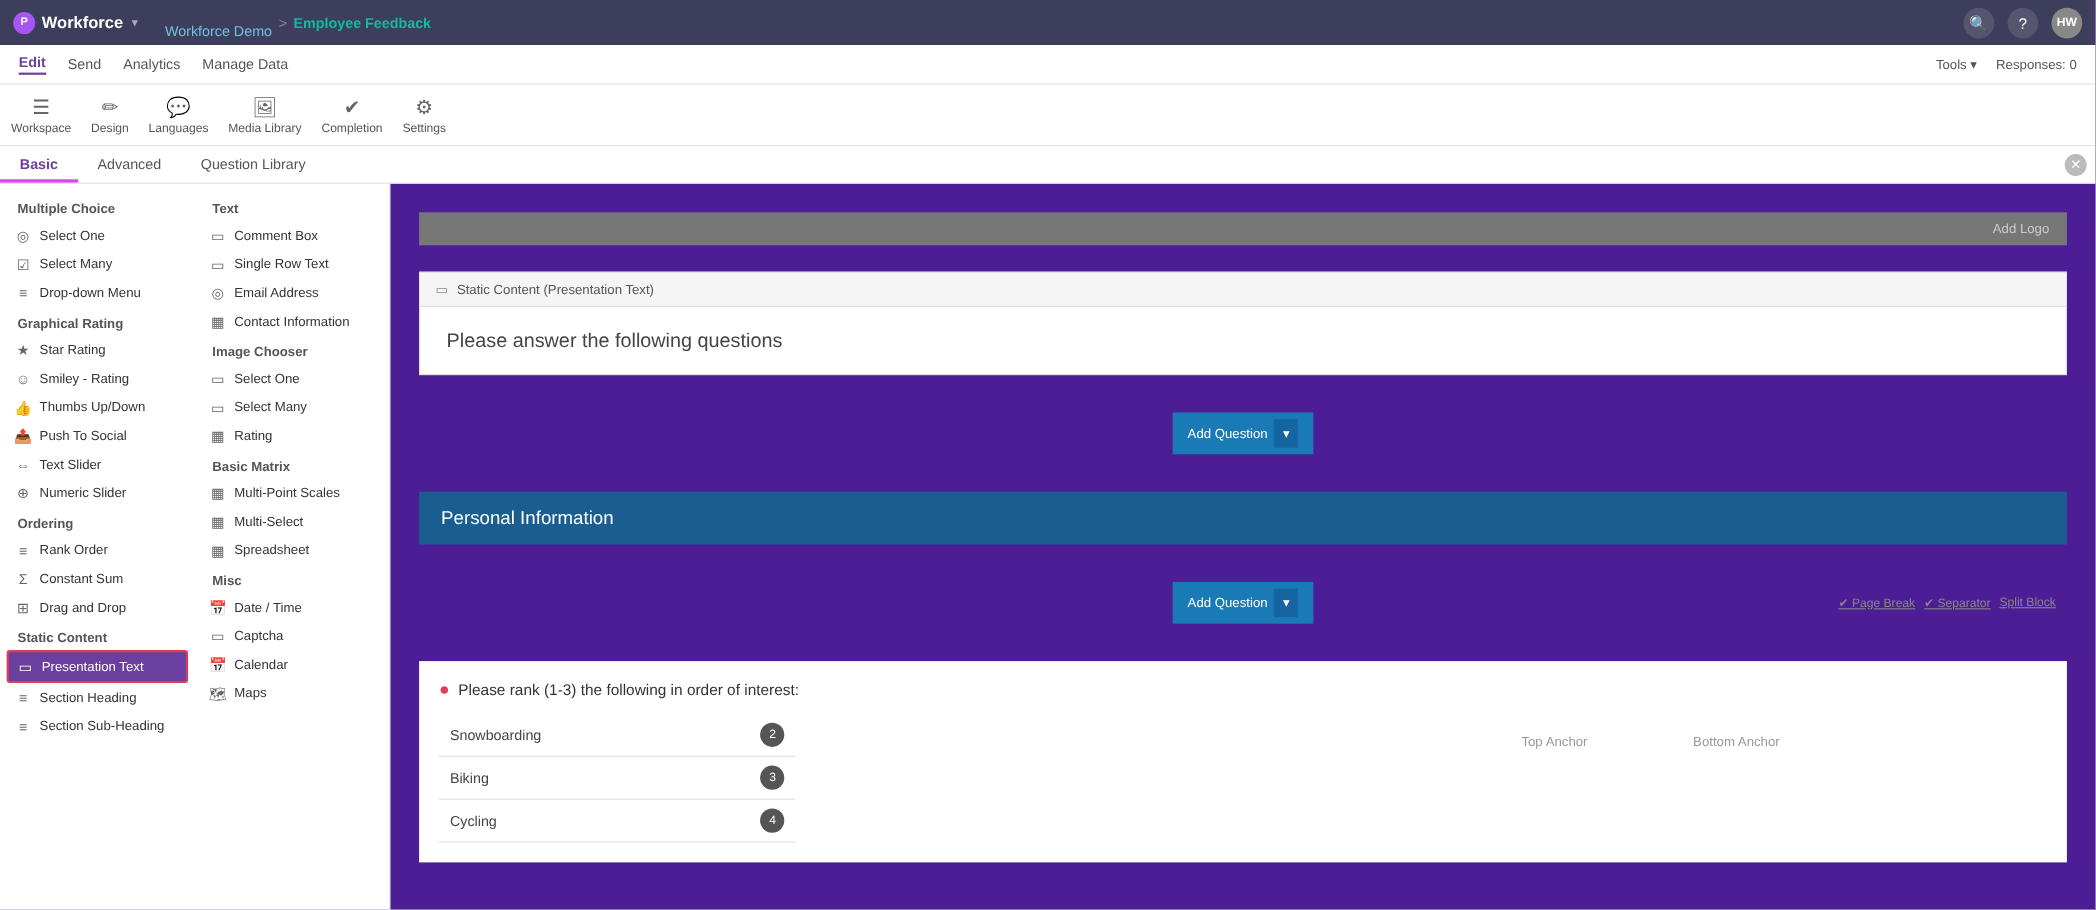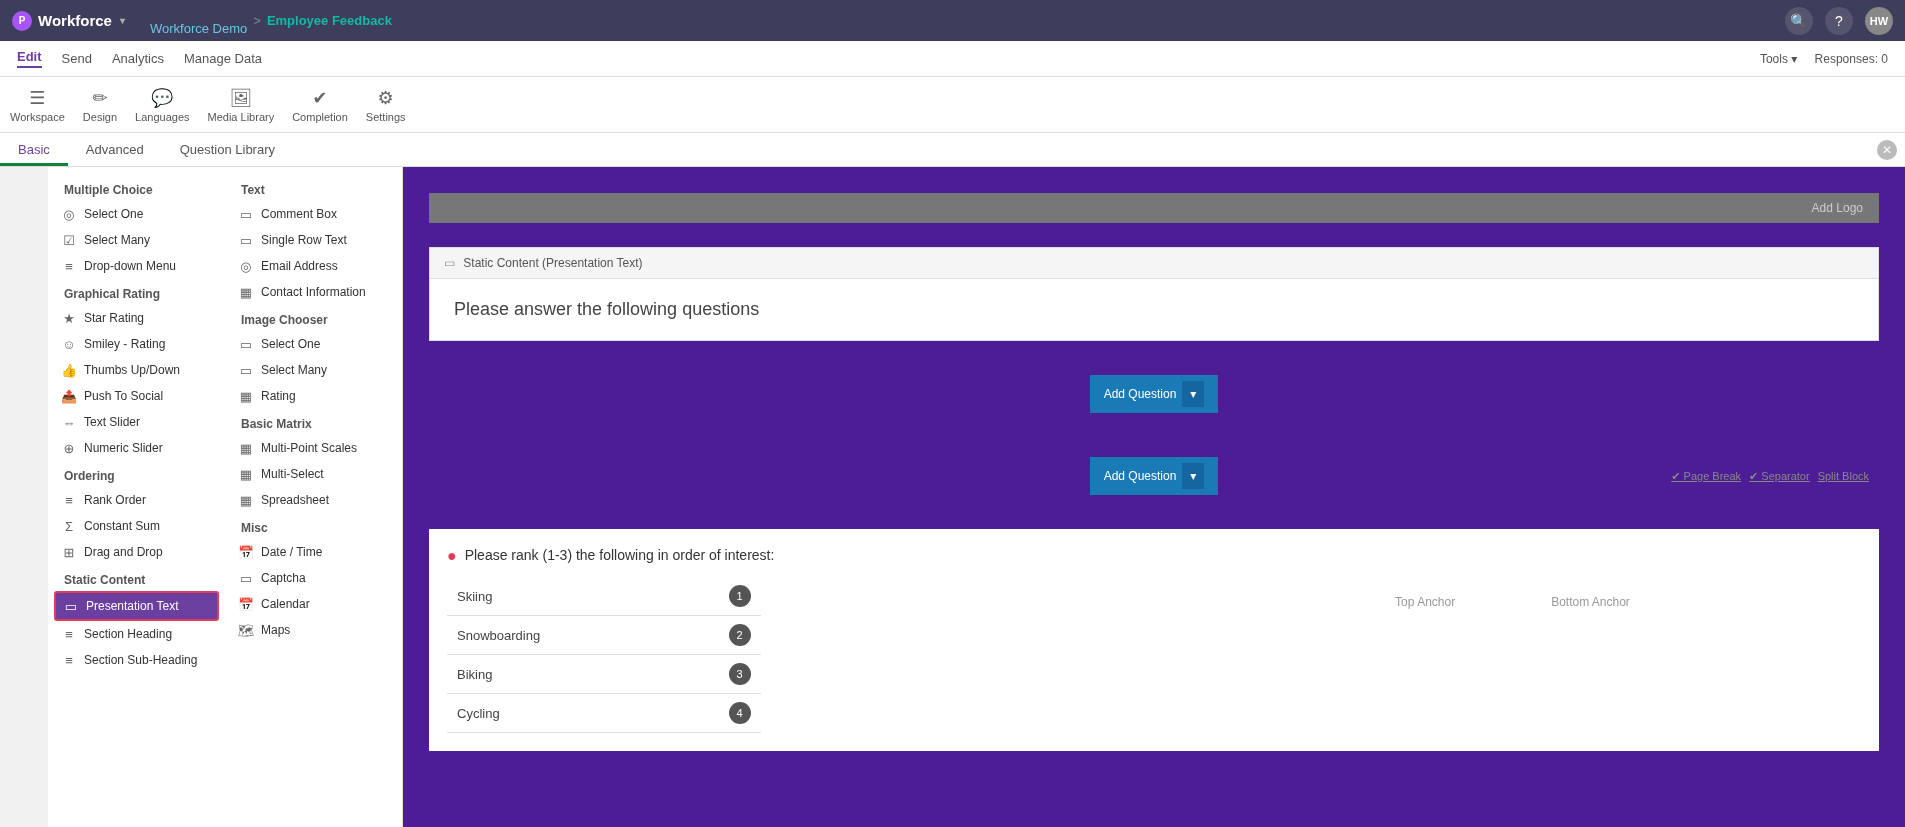--- a/index.html
+++ b/index.html
@@ -122,22 +122,22 @@
     }
     .tab {
       padding: 6px 18px;
       font-size: 13px;
       cursor: pointer;
       color: #555;
       border-bottom: 3px solid transparent;
     }
     .tab.active {
       color: #6b3fa0;
-      border-bottom: 3px solid #15803d;
-      font-weight: normal;
+      border-bottom: 3px solid #d946ef;
+      font-weight: bold;
     }
     .tab-close {
       margin-left: auto;
       margin-right: 8px;
       margin-bottom: 6px;
       width: 20px; height: 20px;
       border-radius: 50%;
       background: #bbb;
       display: flex; align-items: center; justify-content: center;
       color: white; font-size: 12px; cursor: pointer;
@@ -151,21 +151,20 @@
     }
 
     
     .left-panel {
       width: 355px;
       background: white;
       border-right: 1px solid #ddd;
       overflow-y: auto;
       padding: 8px 0;
       flex-shrink: 0;
-      margin-left: 48px;
     }
     .panel-section-title {
       font-size: 12px;
       font-weight: bold;
       color: #555;
       padding: 8px 10px 4px 10px;
     }
     .panel-cols {
       display: flex;
       gap: 0;
@@ -542,44 +541,43 @@
       </div>
     </div>
 
     <div class="add-question-bar">
       <button class="btn-add-question">
         <span>Add Question</span>
         <span class="dropdown-part">▾</span>
       </button>
     </div>
 
+    <div class="section-heading-bar">
+      <span>Personal Information</span>
+    </div>
 
     <div class="add-question-bar">
       <button class="btn-add-question">
         <span>Add Question</span>
         <span class="dropdown-part">▾</span>
       </button>
       <div class="extra-btns">
         <button class="small-link-btn">✔ Page Break</button>
         <button class="small-link-btn">✔ Separator</button>
         <button class="small-link-btn">Split Block</button>
       </div>
     </div>
 
     <div class="rank-question-area">
       <div class="rank-question-title">
         <span class="bullet">●</span>
         <span>Please rank (1-3) the following in order of interest:</span>
       </div>
       <div class="rank-items-row">
         <div class="rank-items-col">
-          <div class="rank-item">
-            <span>Skiing</span>
-            <span class="rank-badge">1</span>
-          </div>
           <div class="rank-item">
             <span>Snowboarding</span>
             <span class="rank-badge">2</span>
           </div>
           <div class="rank-item">
             <span>Biking</span>
             <span class="rank-badge">3</span>
           </div>
           <div class="rank-item">
             <span>Cycling</span>

